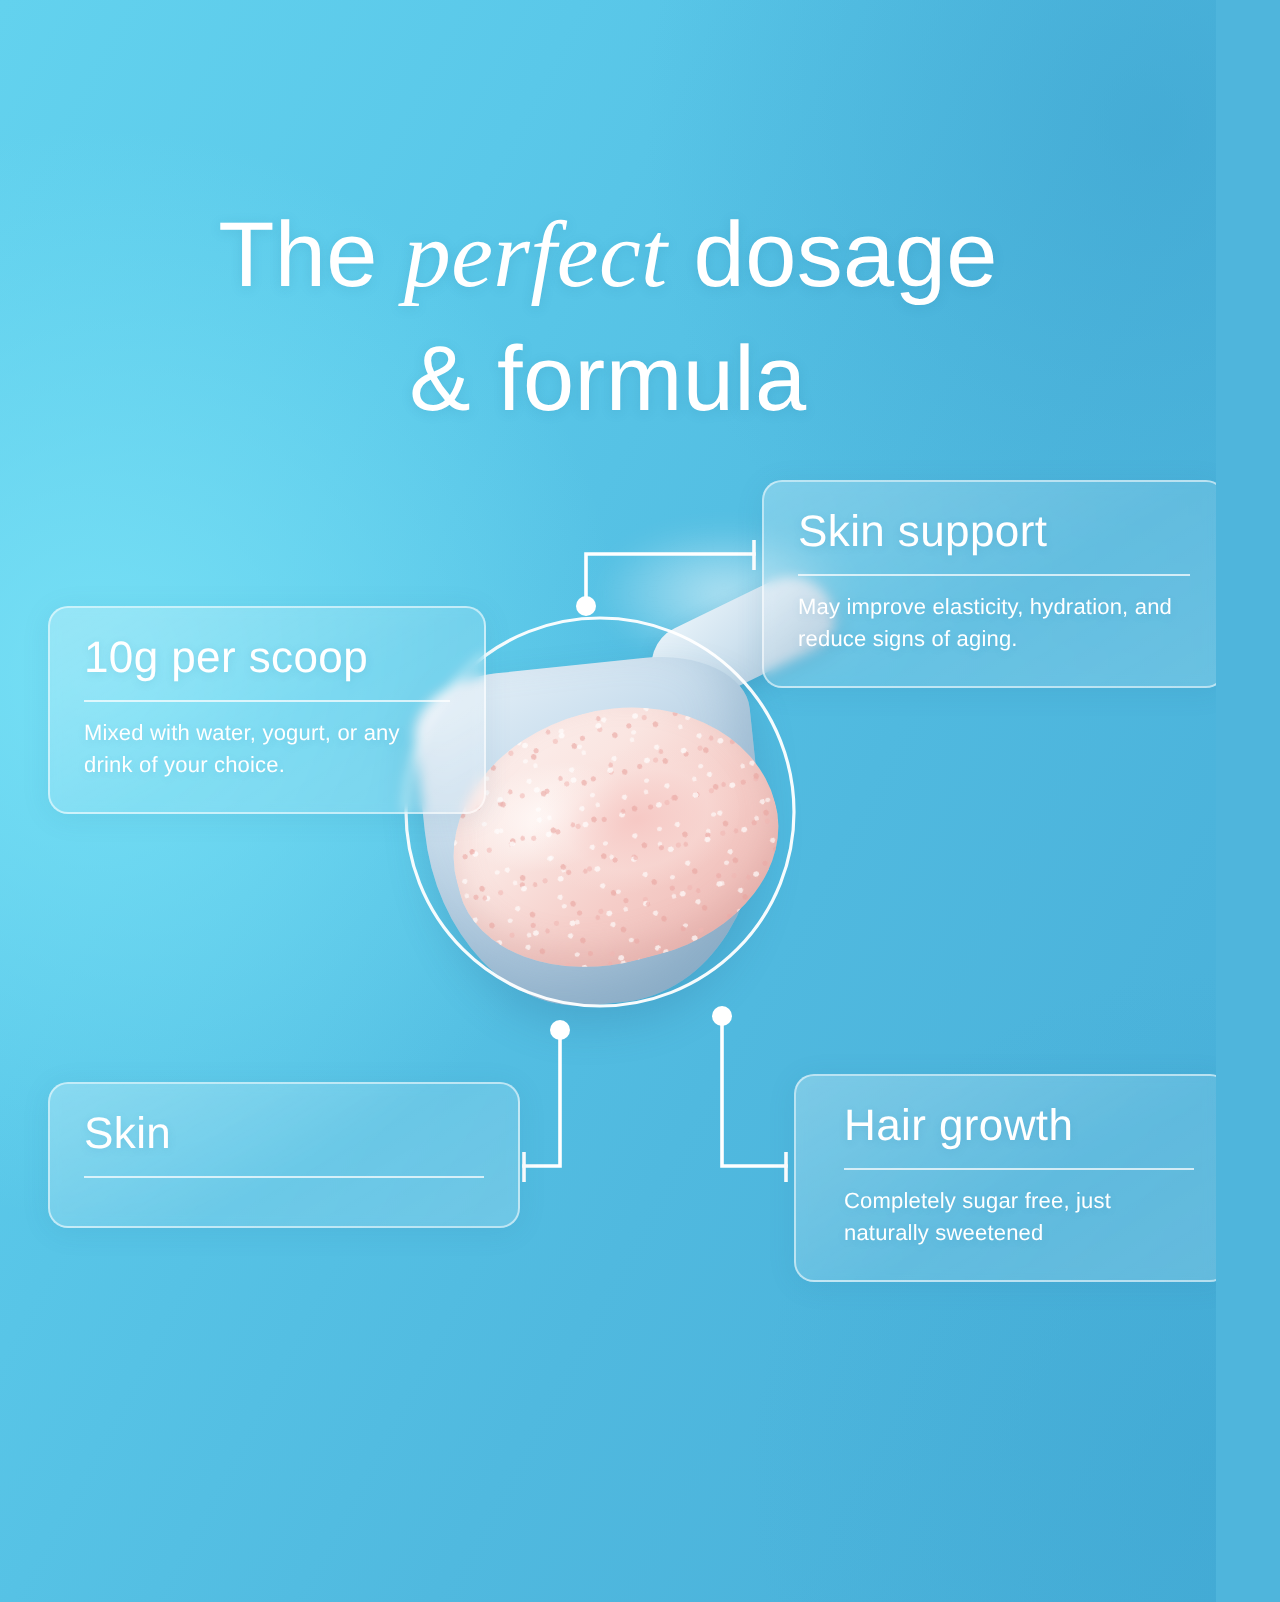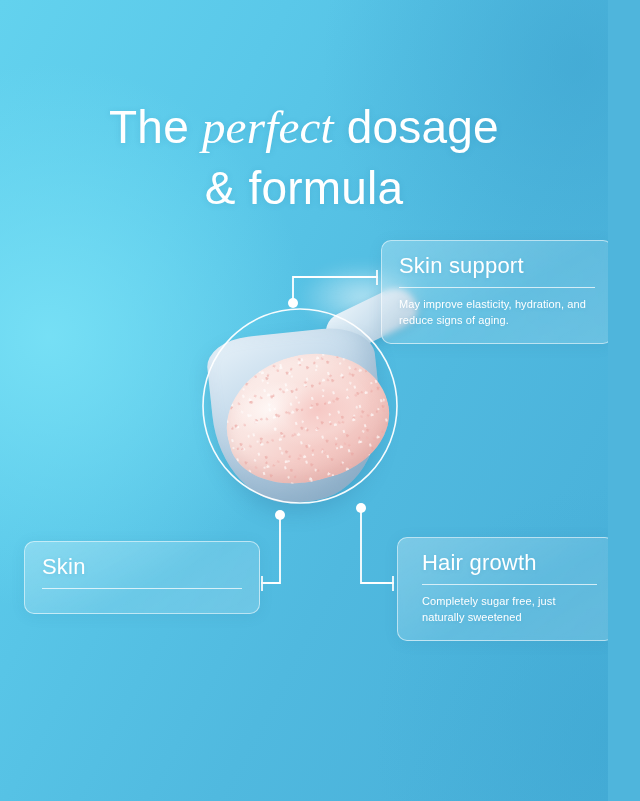--- a/index.html
+++ b/index.html
@@ -183,20 +183,25 @@
 
     <path d="M280,515 L280,583 L262,583" fill="none" stroke="#ffffff" stroke-width="1.8" stroke-linecap="square"></path>
     <line x1="262" y1="576" x2="262" y2="591" stroke="#ffffff" stroke-width="1.8"></line>
     <circle cx="280" cy="515" r="5" fill="#ffffff"></circle>
 
     <path d="M361,508 L361,583 L393,583" fill="none" stroke="#ffffff" stroke-width="1.8" stroke-linecap="square"></path>
     <line x1="393" y1="576" x2="393" y2="591" stroke="#ffffff" stroke-width="1.8"></line>
     <circle cx="361" cy="508" r="5" fill="#ffffff"></circle>
   </svg>
 
+  <div class="card" id="card-scoop">
+    <div class="c-title">10g per scoop</div>
+    <div class="c-rule"></div>
+    <div class="c-body">Mixed with water, yogurt, or any drink of your choice.</div>
+  </div>
 
   <div class="card" id="card-skin">
     <div class="c-title">Skin support</div>
     <div class="c-rule"></div>
     <div class="c-body">May improve elasticity, hydration, and reduce signs of aging.</div>
   </div>
 
   <div class="card" id="card-nails">
     <div class="c-title">Skin</div>
     <div class="c-rule"></div>

